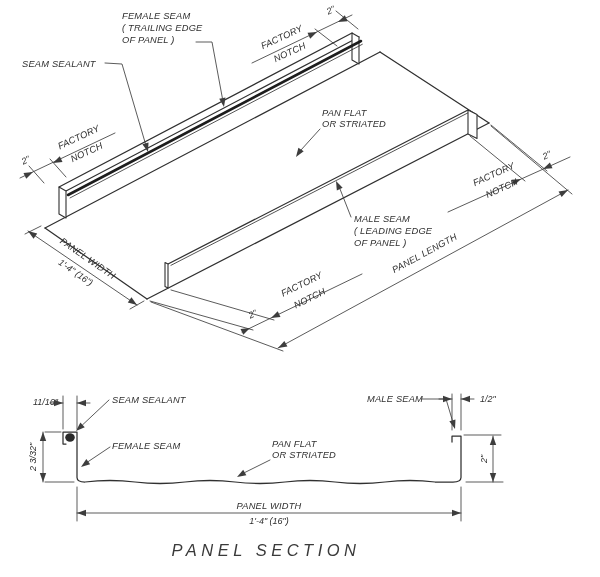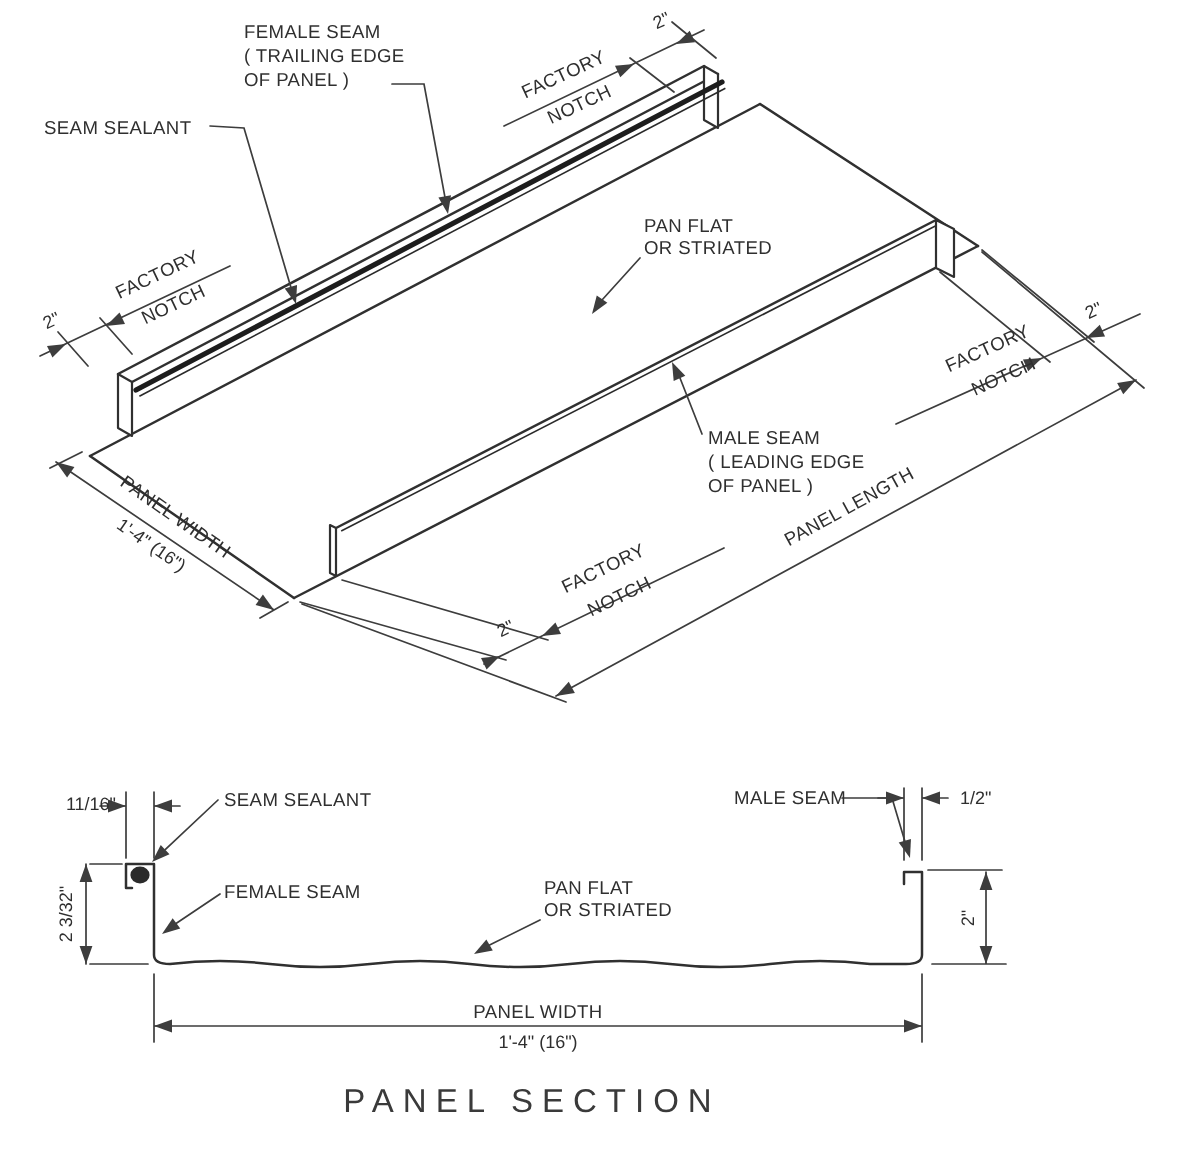--- a/index.html
+++ b/index.html
@@ -1,16 +1,16 @@
 <!DOCTYPE html>
 <html><head>
 <meta charset="utf-8">
 <style>
   html,body{margin:0;padding:0;background:#ffffff;}
-  .stage{position:relative;width:600px;height:577px;background:#fff;overflow:hidden;}
+  .stage{position:relative;width:600px;height:577px;background:#fff;overflow:hidden;font-style:italic;}
   svg text{font-family:"Liberation Sans","DejaVu Sans",sans-serif;fill:#2f2f2f;}
   .lbl{font-size:9.3px;letter-spacing:.2px;}
   .dim{font-size:9px;}
   .ttl{font-size:16.5px;letter-spacing:4.5px;fill:#3a3a3a;}
   .obj{stroke:#303030;stroke-width:1.25;fill:none;stroke-linejoin:round;stroke-linecap:round;}
   .thin{stroke:#3d3d3d;stroke-width:.85;fill:none;stroke-linecap:round;}
   .seal{stroke:#1d1d1d;stroke-width:2.6;fill:none;stroke-linecap:round;}
   .seal2{stroke:#2a2a2a;stroke-width:.8;fill:none;}
   .cap{fill:#ffffff;stroke:#303030;stroke-width:1.1;stroke-linejoin:round;}
   .arw{fill:#3d3d3d;stroke:none;}

